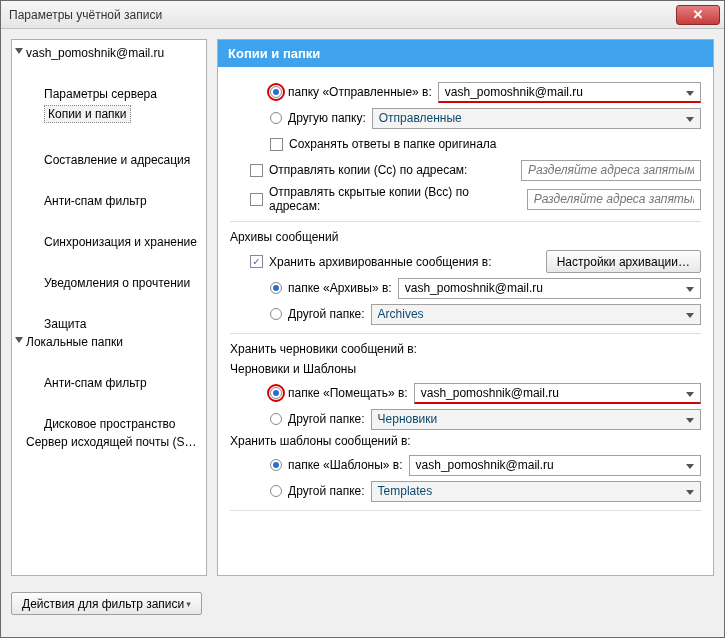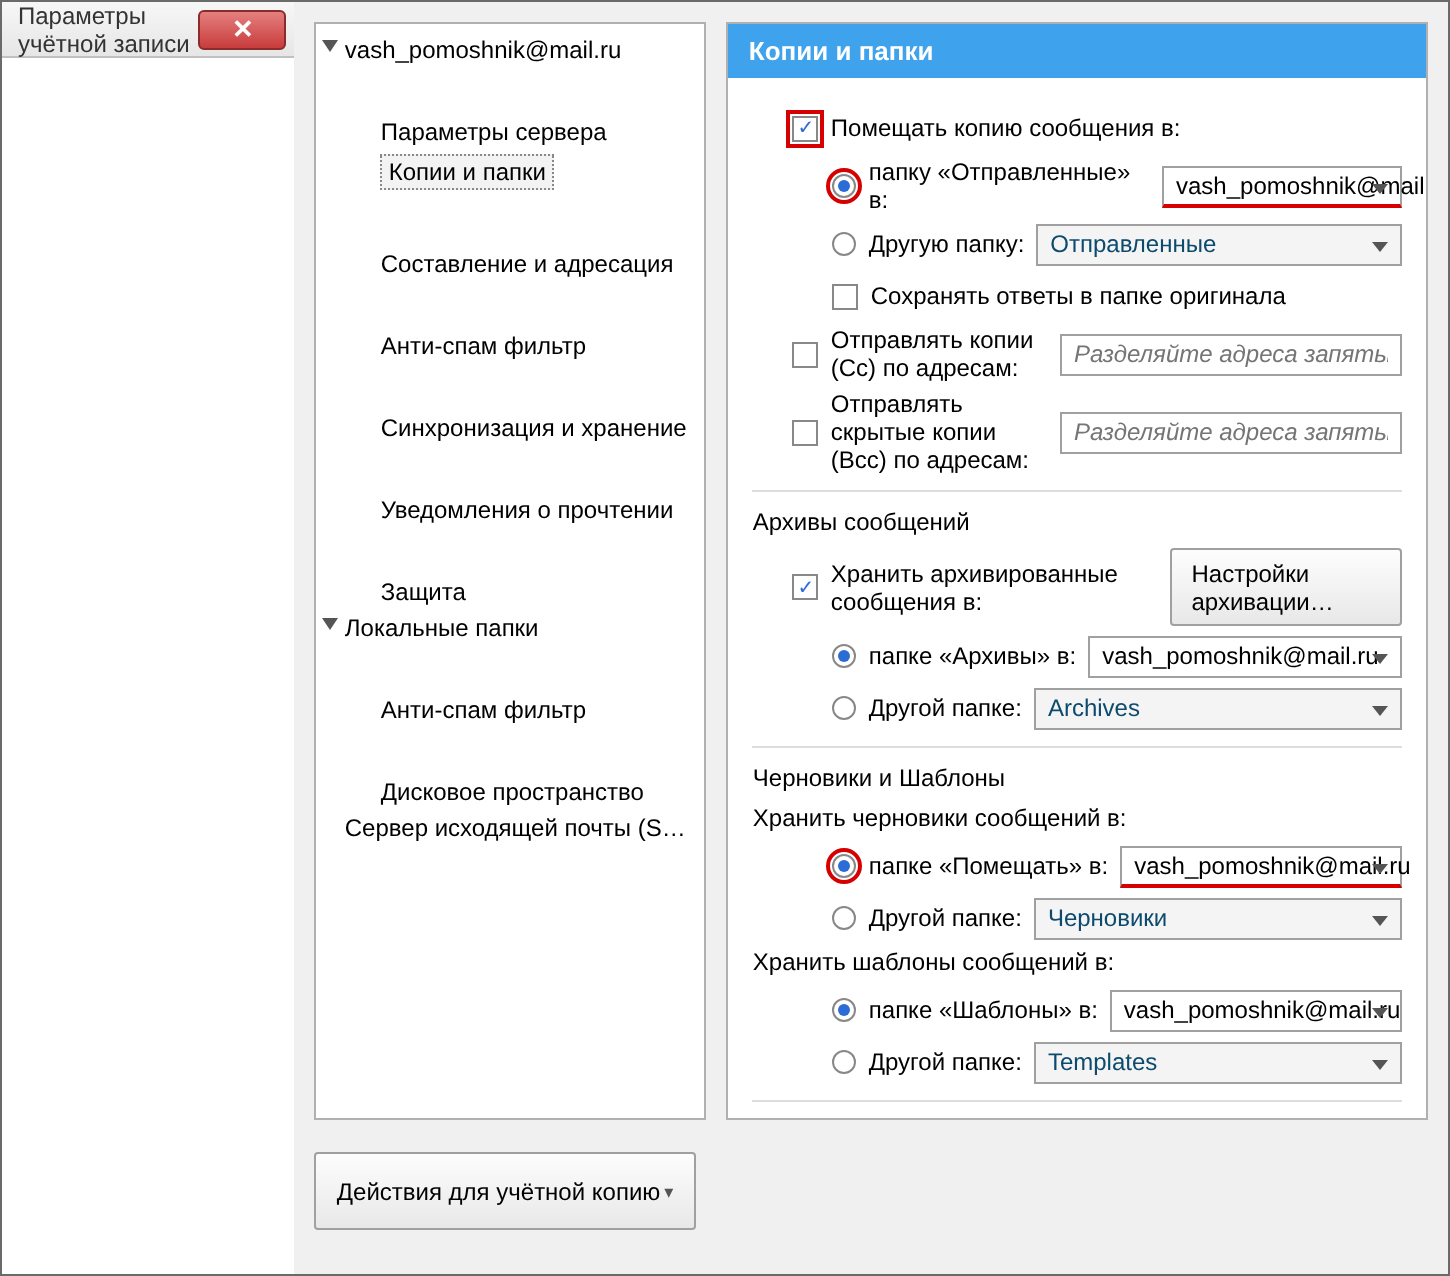--- a/index.html
+++ b/index.html
@@ -10,21 +10,21 @@
     background: #fff;
     color: #000;
   }
   .window {
     width: 725px;
     height: 638px;
     border: 1px solid #6a6a6a;
     background: #fff;
     position: relative;
     display: flex;
-    flex-direction: row;
+    flex-direction: column;
     box-shadow: 0 0 10px rgba(0,0,0,0.3);
   }
   .titlebar {
     height: 28px;
     background: linear-gradient(#f7f7f7, #e6e6e6);
     border-bottom: 1px solid #c0c0c0;
     display: flex;
     align-items: center;
     padding: 0 4px 0 8px;
   }
@@ -197,21 +197,21 @@
     border: 1px solid #a0a0a0;
     background: #fff;
     padding: 0 6px;
     font-family: inherit;
     font-size: 12px;
     font-style: italic;
     color: #888;
     width: 180px;
   }
   .btn {
-    height: 39px;
+    height: 23px;
     border: 1px solid #a0a0a0;
     background: linear-gradient(#fdfdfd, #e8e8e8);
     padding: 0 10px;
     cursor: pointer;
     display: inline-flex;
     align-items: center;
     border-radius: 2px;
   }
   .flex-spacer { flex: 1; }
   hr.sep {
@@ -279,24 +279,20 @@
         <div class="tree-item child">Анти-спам фильтр</div>
         <div class="tree-item child">Дисковое пространство</div>
         <div class="tree-item top" style="padding-left:14px">Сервер исходящей почты (S…</div>
       </div>
 
       <div class="content">
         <div class="content-header">Копии и папки</div>
         <div class="content-body">
 
 
-          <div class="row indent-1">
-            <span class="checkbox checked red-box"></span>
-            <label>Помещать копию сообщения в:</label>
-          </div>
 
           <div class="row indent-2">
             <span class="radio sel red-box"></span>
             <label>папку «Отправленные» в:</label>
             <div class="combo red-underline grow">
               <span>vash_pomoshnik@mail.ru</span>
             </div>
           </div>
 
           <div class="row indent-2">
@@ -350,22 +346,22 @@
           <div class="row indent-2">
             <span class="radio"></span>
             <label>Другой папке:</label>
             <div class="combo disabled grow">
               <span>Archives</span>
             </div>
           </div>
 
           <hr class="sep">
 
+          <div class="section-label">Хранить черновики сообщений в:</div>
           <div class="section-label">Черновики и Шаблоны</div>
-          <div class="section-label">Хранить черновики сообщений в:</div>
 
           <div class="row indent-2">
             <span class="radio sel red-box"></span>
             <label>папке «Помещать» в:</label>
             <div class="combo red-underline grow">
               <span>vash_pomoshnik@mail.ru</span>
             </div>
           </div>
 
           <div class="row indent-2">
@@ -397,21 +393,21 @@
           <hr class="sep">
 
 
         </div>
       </div>
     </div>
 
     <div class="footer-row">
       <div class="account-actions">
         <div class="btn">
-          <span>Действия для учётной копию</span>
+          <span>Действия для фильтр записи</span>
         </div>
       </div>
       <div class="flex-spacer"></div>
     </div>
 
     <div class="bottom-buttons">
       
       
     </div>
   </div>

